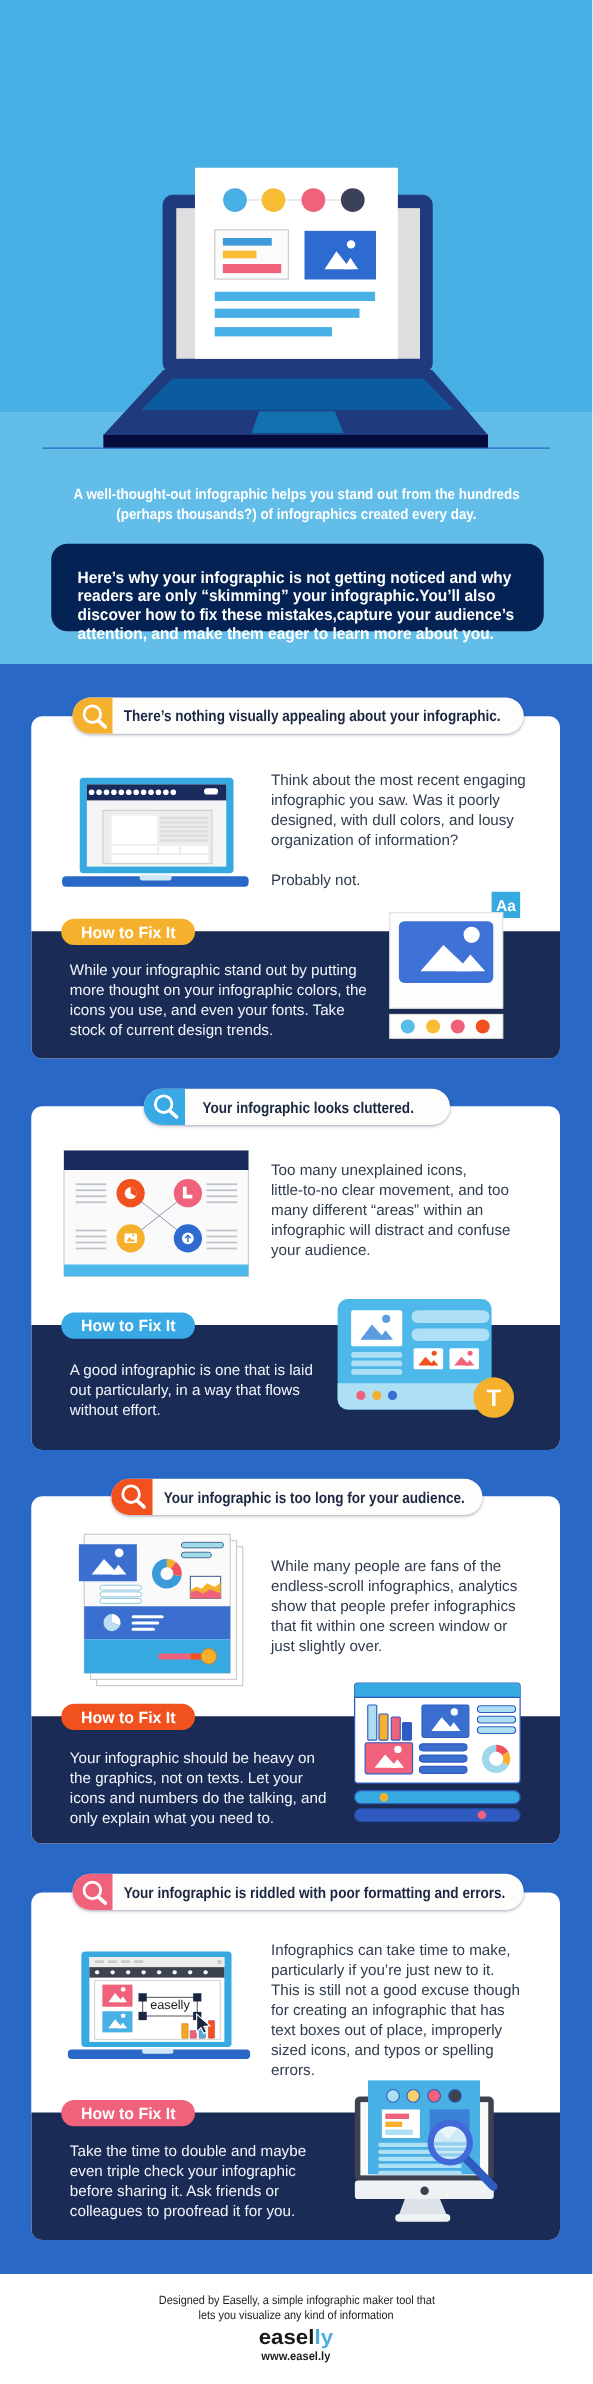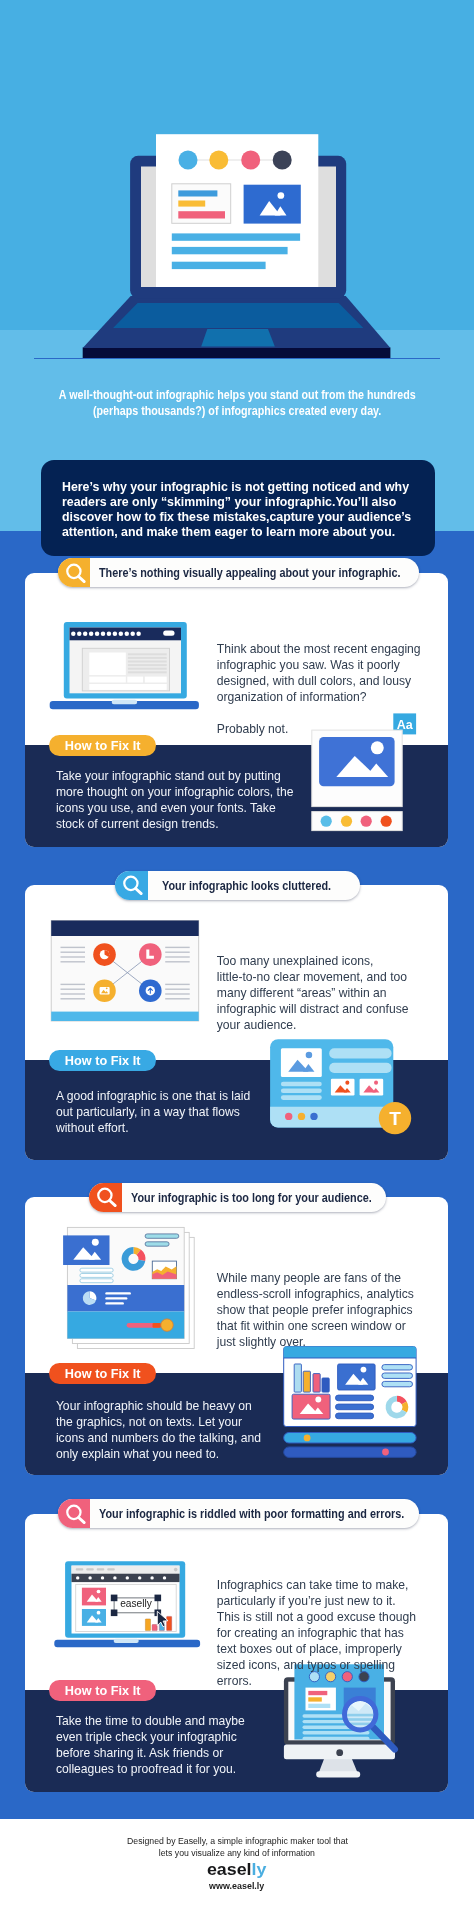--- a/index.html
+++ b/index.html
@@ -18,40 +18,40 @@
   .title .sxc{transform:scaleX(0.896);}
   .title .l3{color:#16295A;}
 
   .hero{position:absolute;left:0;top:118px;width:474px;height:245px;}
   .shelf{position:absolute;left:34px;top:357.5px;width:406px;height:1.6px;background:#2A68C7;}
 
   .subtitle{position:absolute;left:0;top:387px;width:474px;text-align:center;
             font-weight:bold;font-size:11.9px;line-height:16px;color:#ffffff;}
   .subtitle .sxc{transform:scaleX(0.90);}
 
-  .introbox{position:absolute;left:40.5px;top:460px;width:394px;height:96px;
+  .introbox{position:absolute;left:40.5px;top:435px;width:394px;height:70px;
             background:#042253;border-radius:13px;}
   .introbox .txt{position:absolute;left:21.5px;top:19px;width:380px;
             font-weight:bold;font-size:13.1px;line-height:15.1px;color:#ffffff;}
   .introbox .sxl{transform:scaleX(0.944);}
 
   
   .card{position:absolute;left:25.3px;width:423px;background:#ffffff;border-radius:9px;overflow:hidden;}
   .card-navy{position:absolute;left:0;right:0;bottom:0;background:#1A2B55;}
   .pill{position:absolute;height:29.2px;border-radius:15px;background:#FDFDFC;
         box-shadow:0 1px 2.5px rgba(20,30,60,.35);overflow:hidden;}
   .pill-icon{position:absolute;left:0;top:0;bottom:0;display:flex;align-items:center;justify-content:center;}
   .pill-label{position:absolute;top:0;height:29.2px;line-height:31.6px;
               font-weight:bold;font-size:12.45px;color:#1B2742;white-space:nowrap;}
   .pill-label .sxl{transform:scaleX(0.872);}
   .fixpill{position:absolute;left:48.6px;height:21px;border-radius:10.5px;
            text-align:center;line-height:21px;
            font-weight:bold;font-size:13px;color:#FFFFFF;white-space:nowrap;}
   .fixpill .sxc{transform:scaleX(0.978);}
-  .bodytext{position:absolute;font-size:12.15px;line-height:16px;color:#2F3C4E;margin-top:25px;}
+  .bodytext{position:absolute;font-size:12.15px;line-height:16px;color:#2F3C4E;}
   .bodytext .second{margin-top:16px;}
   .fixtext{position:absolute;font-size:12.15px;line-height:16px;color:#F1F4F9;}
   .illus{position:absolute;}
 
   
   .credit{position:absolute;left:0;top:1834.5px;width:474px;text-align:center;
           font-weight:normal;font-size:9.6px;line-height:12.1px;color:#1D1D1D;}
   .credit .sxc{transform:scaleX(0.909);}
   .brand{position:absolute;left:0;top:1862px;width:474px;text-align:center;
          font-size:16.6px;font-weight:bold;line-height:16.6px;color:#18191B;}
@@ -153,21 +153,21 @@
         </svg></div>
 <div class="illus illus-b"></div>
 <div class="bodytext" style="left:191.5px;top:42.9px;">
 <div><span class="sxl">Think about the most recent engaging</span></div>
         <div><span class="sxl">infographic you saw. Was it poorly</span></div>
         <div><span class="sxl">designed, with dull colors, and lousy</span></div>
         <div><span class="sxl">organization of information?</span></div>
 <div class="second"><span class="sxl">Probably not.</span></div>
 </div>
 <div class="fixtext" style="left:30.6px;top:194.9px;">
-<div><span class="sxl">Take your infographic stand out by putting</span></div>
+<div><span class="sxl">While your infographic stand out by putting</span></div>
         <div><span class="sxl">more thought on your infographic colors, the</span></div>
         <div><span class="sxl">icons you use, and even your fonts. Take</span></div>
         <div><span class="sxl">stock of current design trends.</span></div>
 </div>
 </div>
 <div class="pill" style="top:558.1px;left:57.7px;width:361.0px;">
 <span class="pill-icon" style="width:32.5px;background:#F5B02E;">
         <svg width="26" height="26" viewBox="0 0 26 26" fill="none">
           <circle cx="12.89" cy="11.37" r="6.64" stroke="#FFFFFF" stroke-width="2.23"></circle>
           <path d="M17.62 16.50 L23.22 21.57" stroke="#FFFFFF" stroke-width="2.9" stroke-linecap="round"></path>

